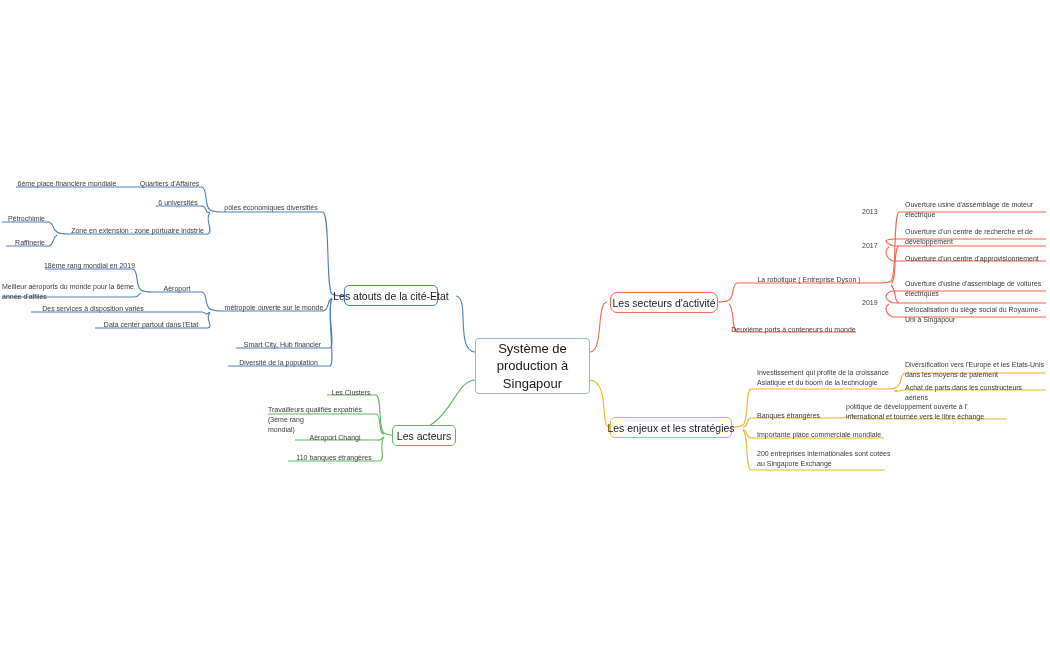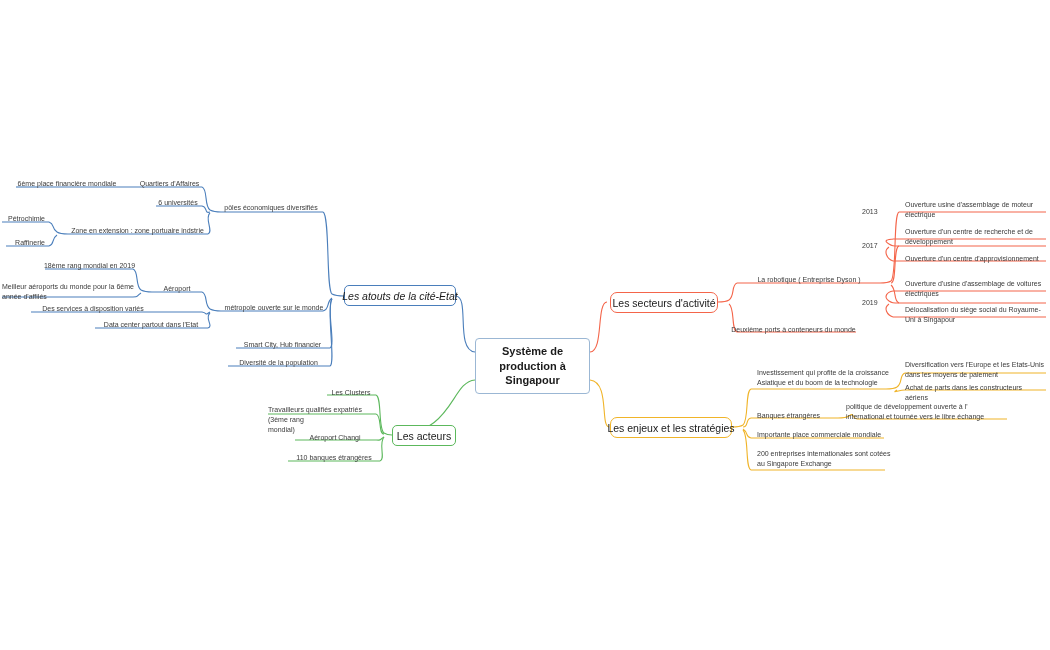--- a/index.html
+++ b/index.html
@@ -30,22 +30,22 @@
   .central {
     position: absolute;
     box-sizing: border-box;
     border: 1px solid #9bb7d4;
     border-radius: 4px;
     background: #ffffff;
     display: flex;
     align-items: center;
     justify-content: center;
     text-align: center;
-    font-weight: bold;
-    font-size: 11px;
+    font-weight: normal;
+    font-size: 13px;
     line-height: 1.35;
     color: #1a1a1a;
     padding: 4px 10px;
   }
   
   .branch-box {
     position: absolute;
     box-sizing: border-box;
     background: #ffffff;
     border-radius: 5px;
@@ -201,27 +201,27 @@
         <path d="M849,416 C855,412 851,418 857,419"></path>
         <path d="M857,419 L1007,419"></path>
       </g>
     </g>
   </svg>
 
   <div class="central" style="left:475px; top:338px; width:115px; height:56px;">Système de
 production à
 Singapour</div>
 
-  <div class="branch-box blue" style="left:344px; top:285px; width:112px; height:21px;font-style:italic;">Les atouts de la cité-Etat</div>
+  <div class="branch-box blue" style="left:344px; top:285px; width:94px; height:21px;">Les atouts de la cité-Etat</div>
 
   <div class="branch-box green" style="left:392px; top:425px; width:64px; height:21px;">Les acteurs</div>
 
   <div class="branch-box red" style="left:610px; top:292px; width:108px; height:21px;">Les secteurs d'activité</div>
 
-  <div class="branch-box yellow" style="left:610px; top:417px; width:122px; height:21px;border-radius:7px;">Les enjeux et les stratégies</div>
+  <div class="branch-box yellow" style="left:610px; top:417px; width:122px; height:21px;">Les enjeux et les stratégies</div>
 
   <div class="leaf center" style="left:221px; top:203px; width:100px;">pôles économiques diversifiés</div>
 
   <div class="leaf center" style="left:122px; top:179px; width:95px;">Quartiers d'Affaires</div>
 
   <div class="leaf center" style="left:6px; top:179px; width:122px;">6ème place financière mondiale</div>
 
   <div class="leaf center" style="left:145px; top:198px; width:66px;">6 universités</div>
 
   <div class="leaf center" style="left:64px; top:226px; width:147px;">Zone en extension : zone portuaire indstrie</div>

